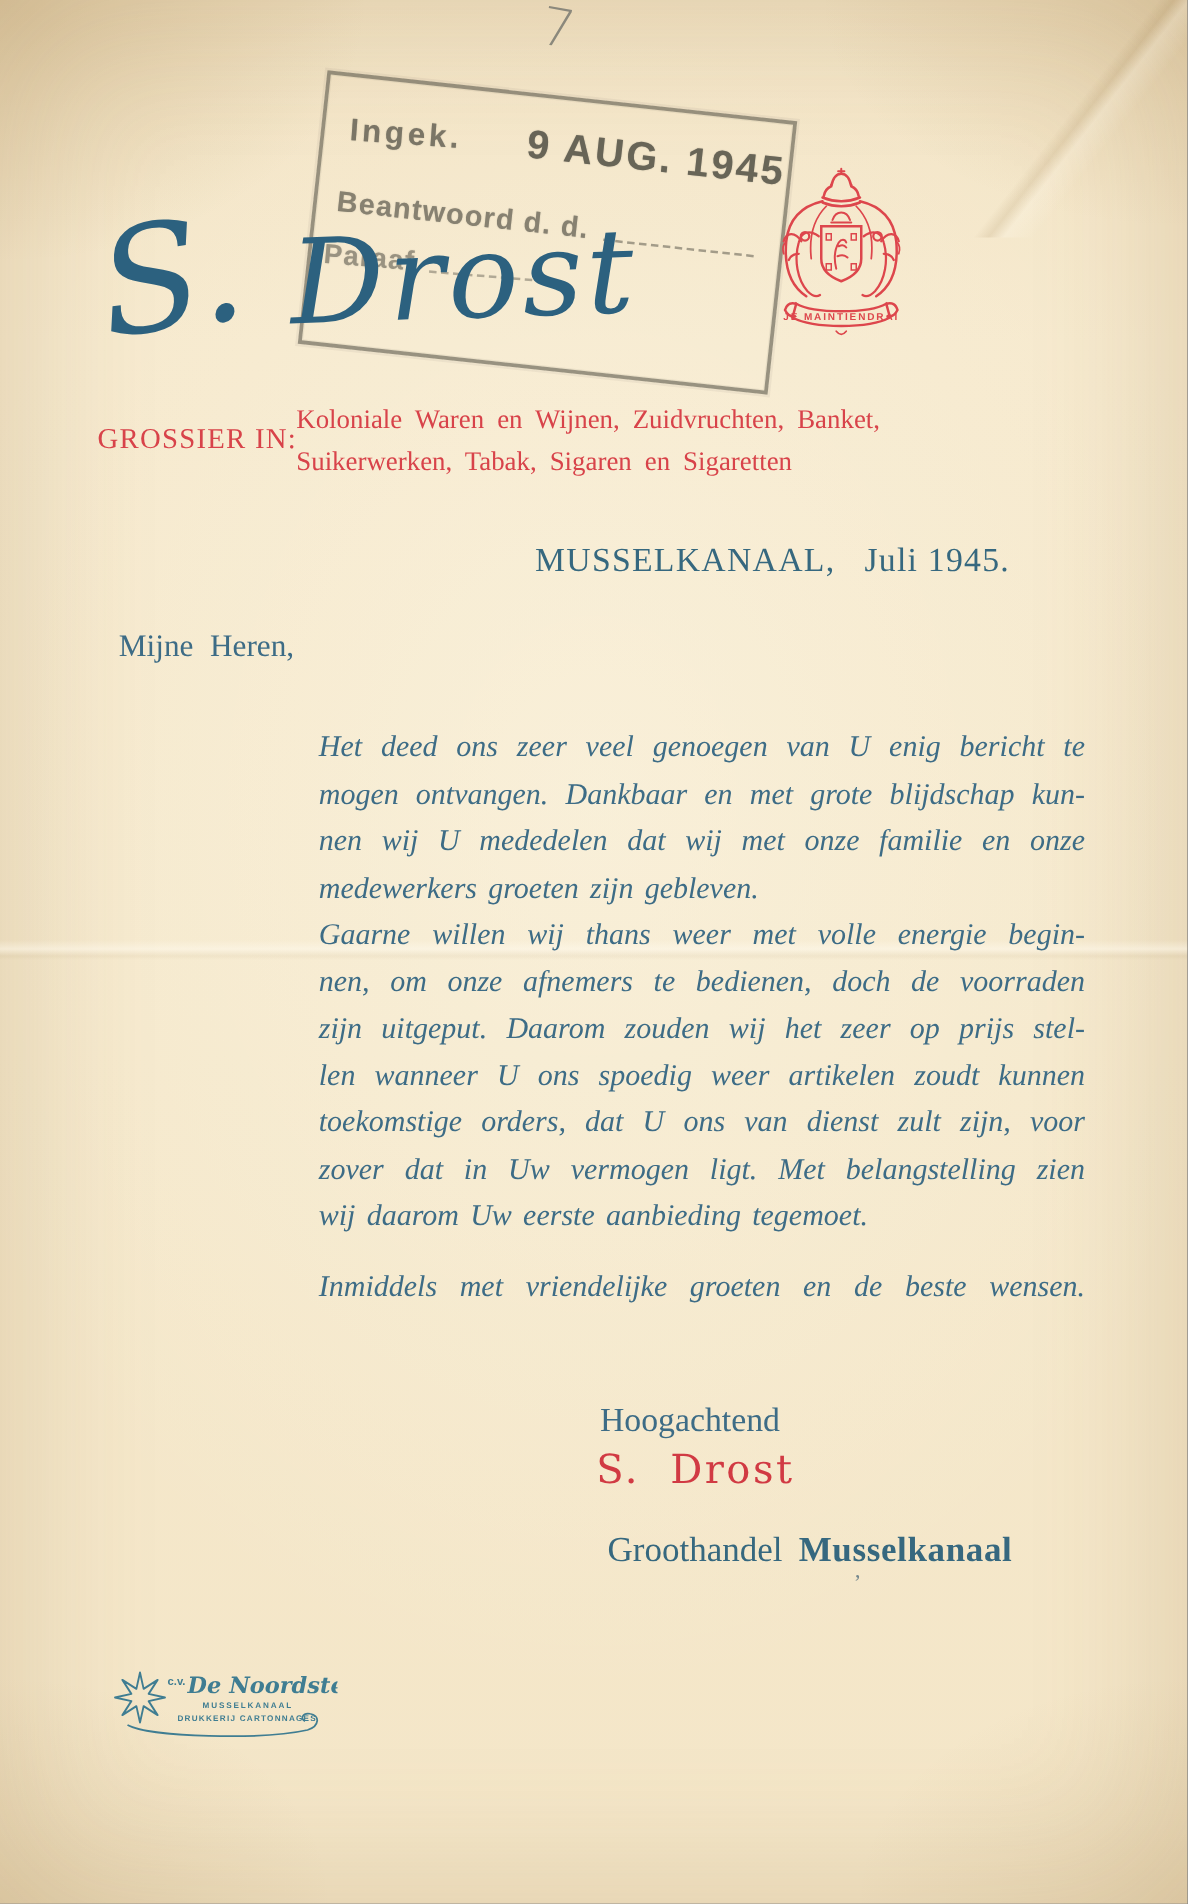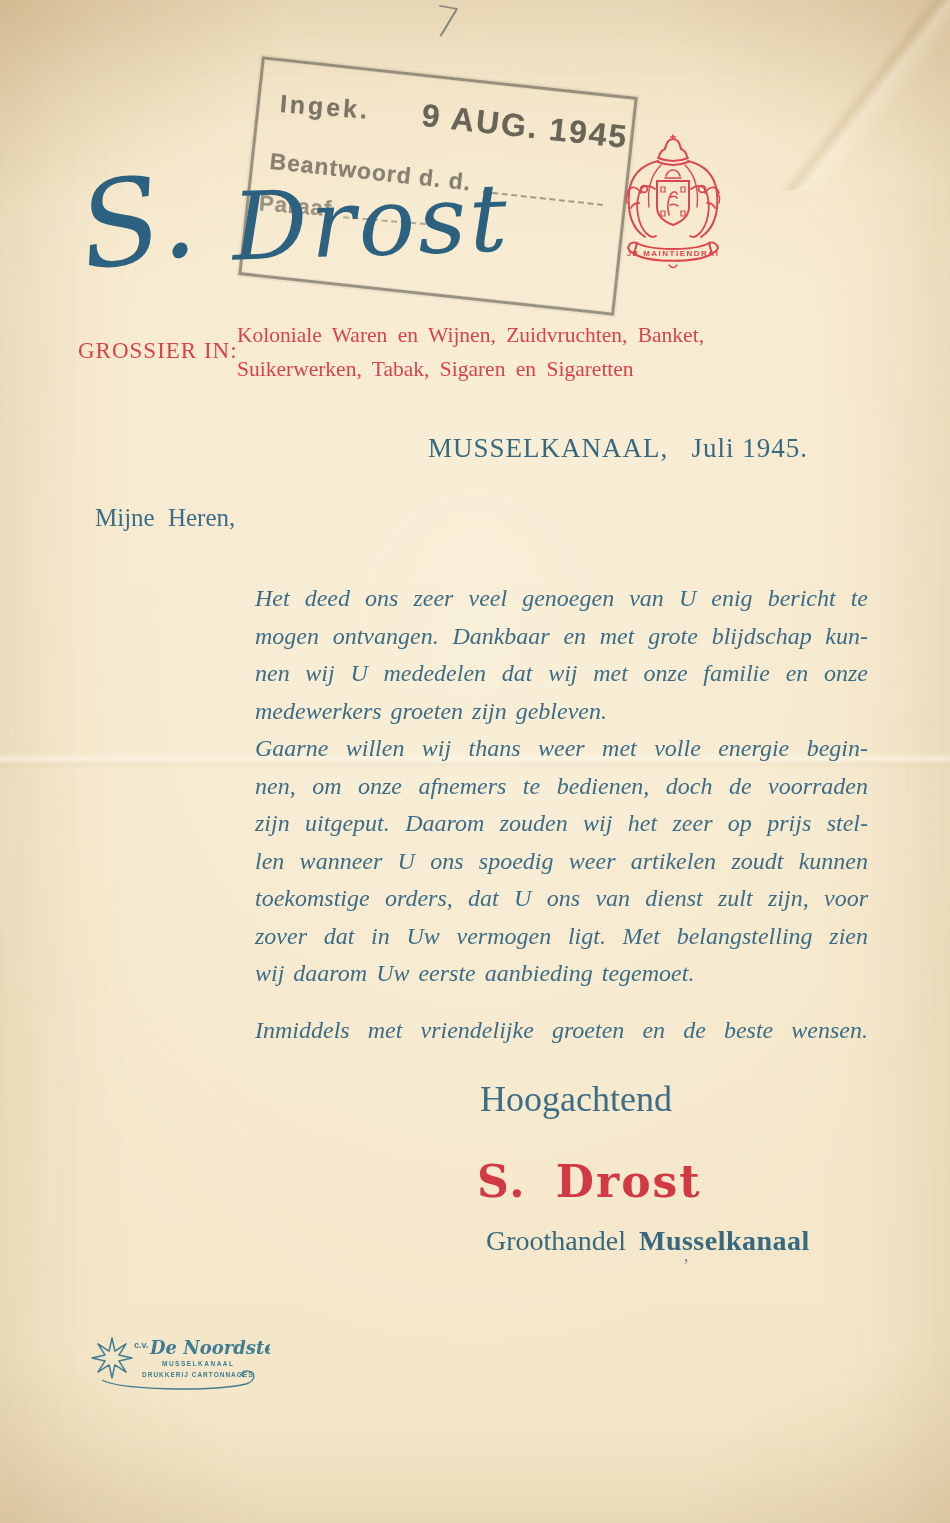--- a/index.html
+++ b/index.html
@@ -79,25 +79,25 @@
   }
   .body-block {
     position:absolute; left:255px; top:580px; width:613px;
     color:#3d6c86; font-size:24px; line-height:37.5px; word-spacing:3px;font-style:italic;
   }
   .para .line { text-align:justify; text-align-last:justify; }
   .para .line:last-child { text-align-last:left; }
   .para.justify-all .line:last-child { text-align-last:justify; }
   .para.closing { margin-top:19px; }
   
-  .closing-word { position:absolute; left:480px; top:1078px; color:#3d6c86; font-size:36px; }
+  .closing-word { position:absolute; left:480px; top:1121px; color:#3d6c86; font-size:27px; }
   .sig-name {
     position:absolute; left:477px; top:1156px;
-    color:#d13a43; font-family:"DejaVu Serif", serif; font-weight:700;
-    font-size:44px; letter-spacing:2px; word-spacing:12px;
+    color:#d13a43; font-family:"DejaVu Serif", serif; font-weight:400;
+    font-size:32px; letter-spacing:2px; word-spacing:12px;
   }
   .sig-subline { position:absolute; left:486px; top:1225px; color:#36687f; font-size:28px; }
   .sig-subline .bold { font-weight:700; margin-left:13px; letter-spacing:0.5px; }
   .stray-mark { position:absolute; left:683px; top:1256px; color:#55707e; font-size:18px; opacity:.8; }
   
   .printer-mark { position:absolute; left:90px; top:1326px; }
 </style>
 </head>
 <body>
 

